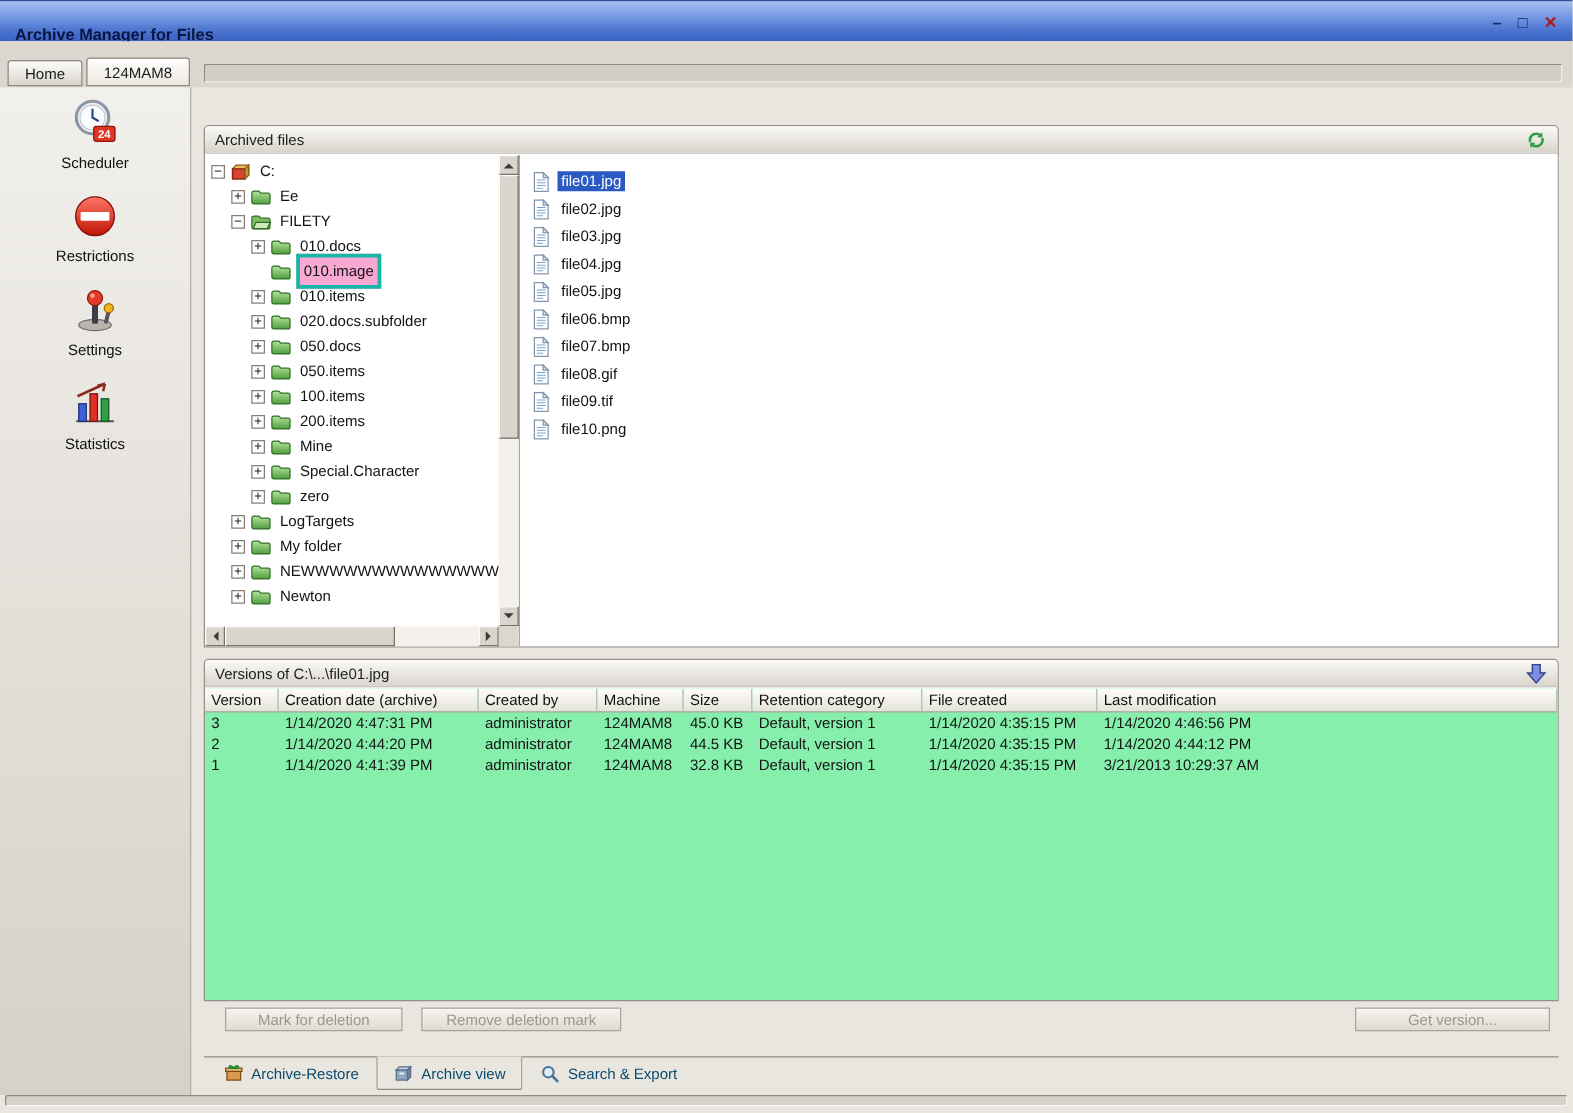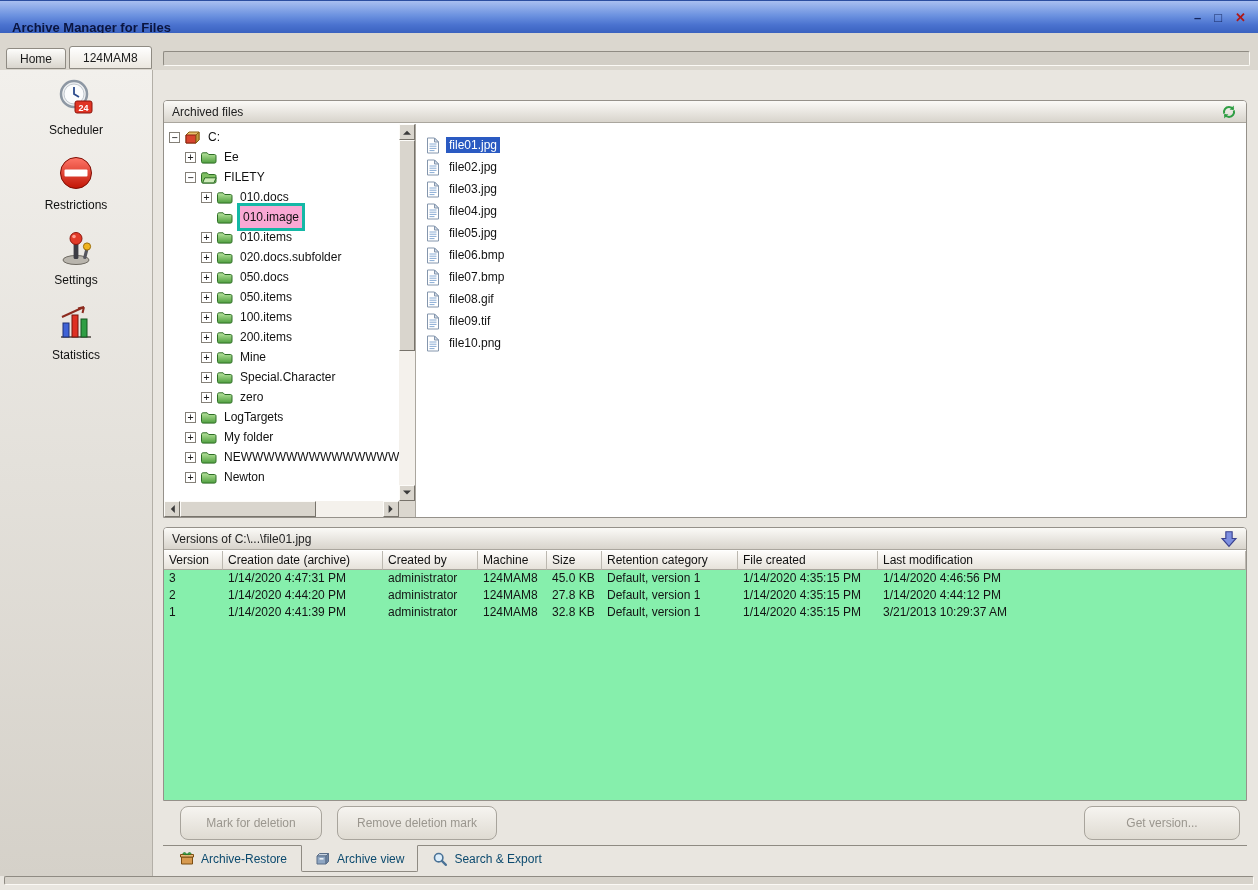--- a/index.html
+++ b/index.html
@@ -88,22 +88,22 @@
 
   
   .vtable{position:absolute;left:0;right:0;top:23px;bottom:0;background:#86efac;overflow:hidden;}
   .vgrid{display:grid;grid-template-columns:59px 160px 95px 69px 55px 136px 140px 1fr;}
   .vhead .cell{background:linear-gradient(#fefdfb,#e6e2da);border-right:1px solid #bcb8b0;
     border-bottom:1px solid #aaa69e;height:19px;padding:2px 5px;color:#111;
     white-space:nowrap;overflow:hidden;}
   .vrow .cell{height:17px;padding:1px 5px;color:#141414;white-space:nowrap;overflow:hidden;}
 
   
-  .xbtn{position:absolute;height:34px;background:linear-gradient(#f6f4f0,#dfdbd2);
-    border:1px solid #a8a49c;border-radius:8px;color:#9a968e;font-size:12px;
+  .xbtn{position:absolute;height:19px;background:linear-gradient(#f6f4f0,#dfdbd2);
+    border:1px solid #a8a49c;border-radius:0;color:#9a968e;font-size:12px;
     font-family:"Liberation Sans",sans-serif;text-align:center;}
   #btn-mark{left:180px;top:806px;width:142px;}
   #btn-remove{left:337px;top:806px;width:160px;}
   #btn-get{left:1084px;top:806px;width:156px;}
 
   
   .view-tabs{position:absolute;left:163px;top:845px;width:1084px;height:28px;
     border-top:1px solid #8f8b83;display:flex;align-items:flex-start;padding-left:2px;}
   .vtab{display:flex;align-items:center;gap:6px;padding:5px 14px 4px;color:#0c4a6e;}
   .vtab.active{margin-top:-1px;border:1px solid #8f8b83;border-top:1px solid #e9e6e0;
@@ -612,21 +612,21 @@
           <div class="cell">45.0 KB</div>
           <div class="cell">Default, version 1</div>
           <div class="cell">1/14/2020 4:35:15 PM</div>
           <div class="cell">1/14/2020 4:46:56 PM</div>
         </div>
         <div class="vgrid vrow">
           <div class="cell">2</div>
           <div class="cell">1/14/2020 4:44:20 PM</div>
           <div class="cell">administrator</div>
           <div class="cell">124MAM8</div>
-          <div class="cell">27.8 KB</div>
+          <div class="cell">44.5 KB</div>
           <div class="cell">Default, version 1</div>
           <div class="cell">1/14/2020 4:35:15 PM</div>
           <div class="cell">1/14/2020 4:44:12 PM</div>
         </div>
         <div class="vgrid vrow">
           <div class="cell">1</div>
           <div class="cell">1/14/2020 4:41:39 PM</div>
           <div class="cell">administrator</div>
           <div class="cell">124MAM8</div>
           <div class="cell">32.8 KB</div>

